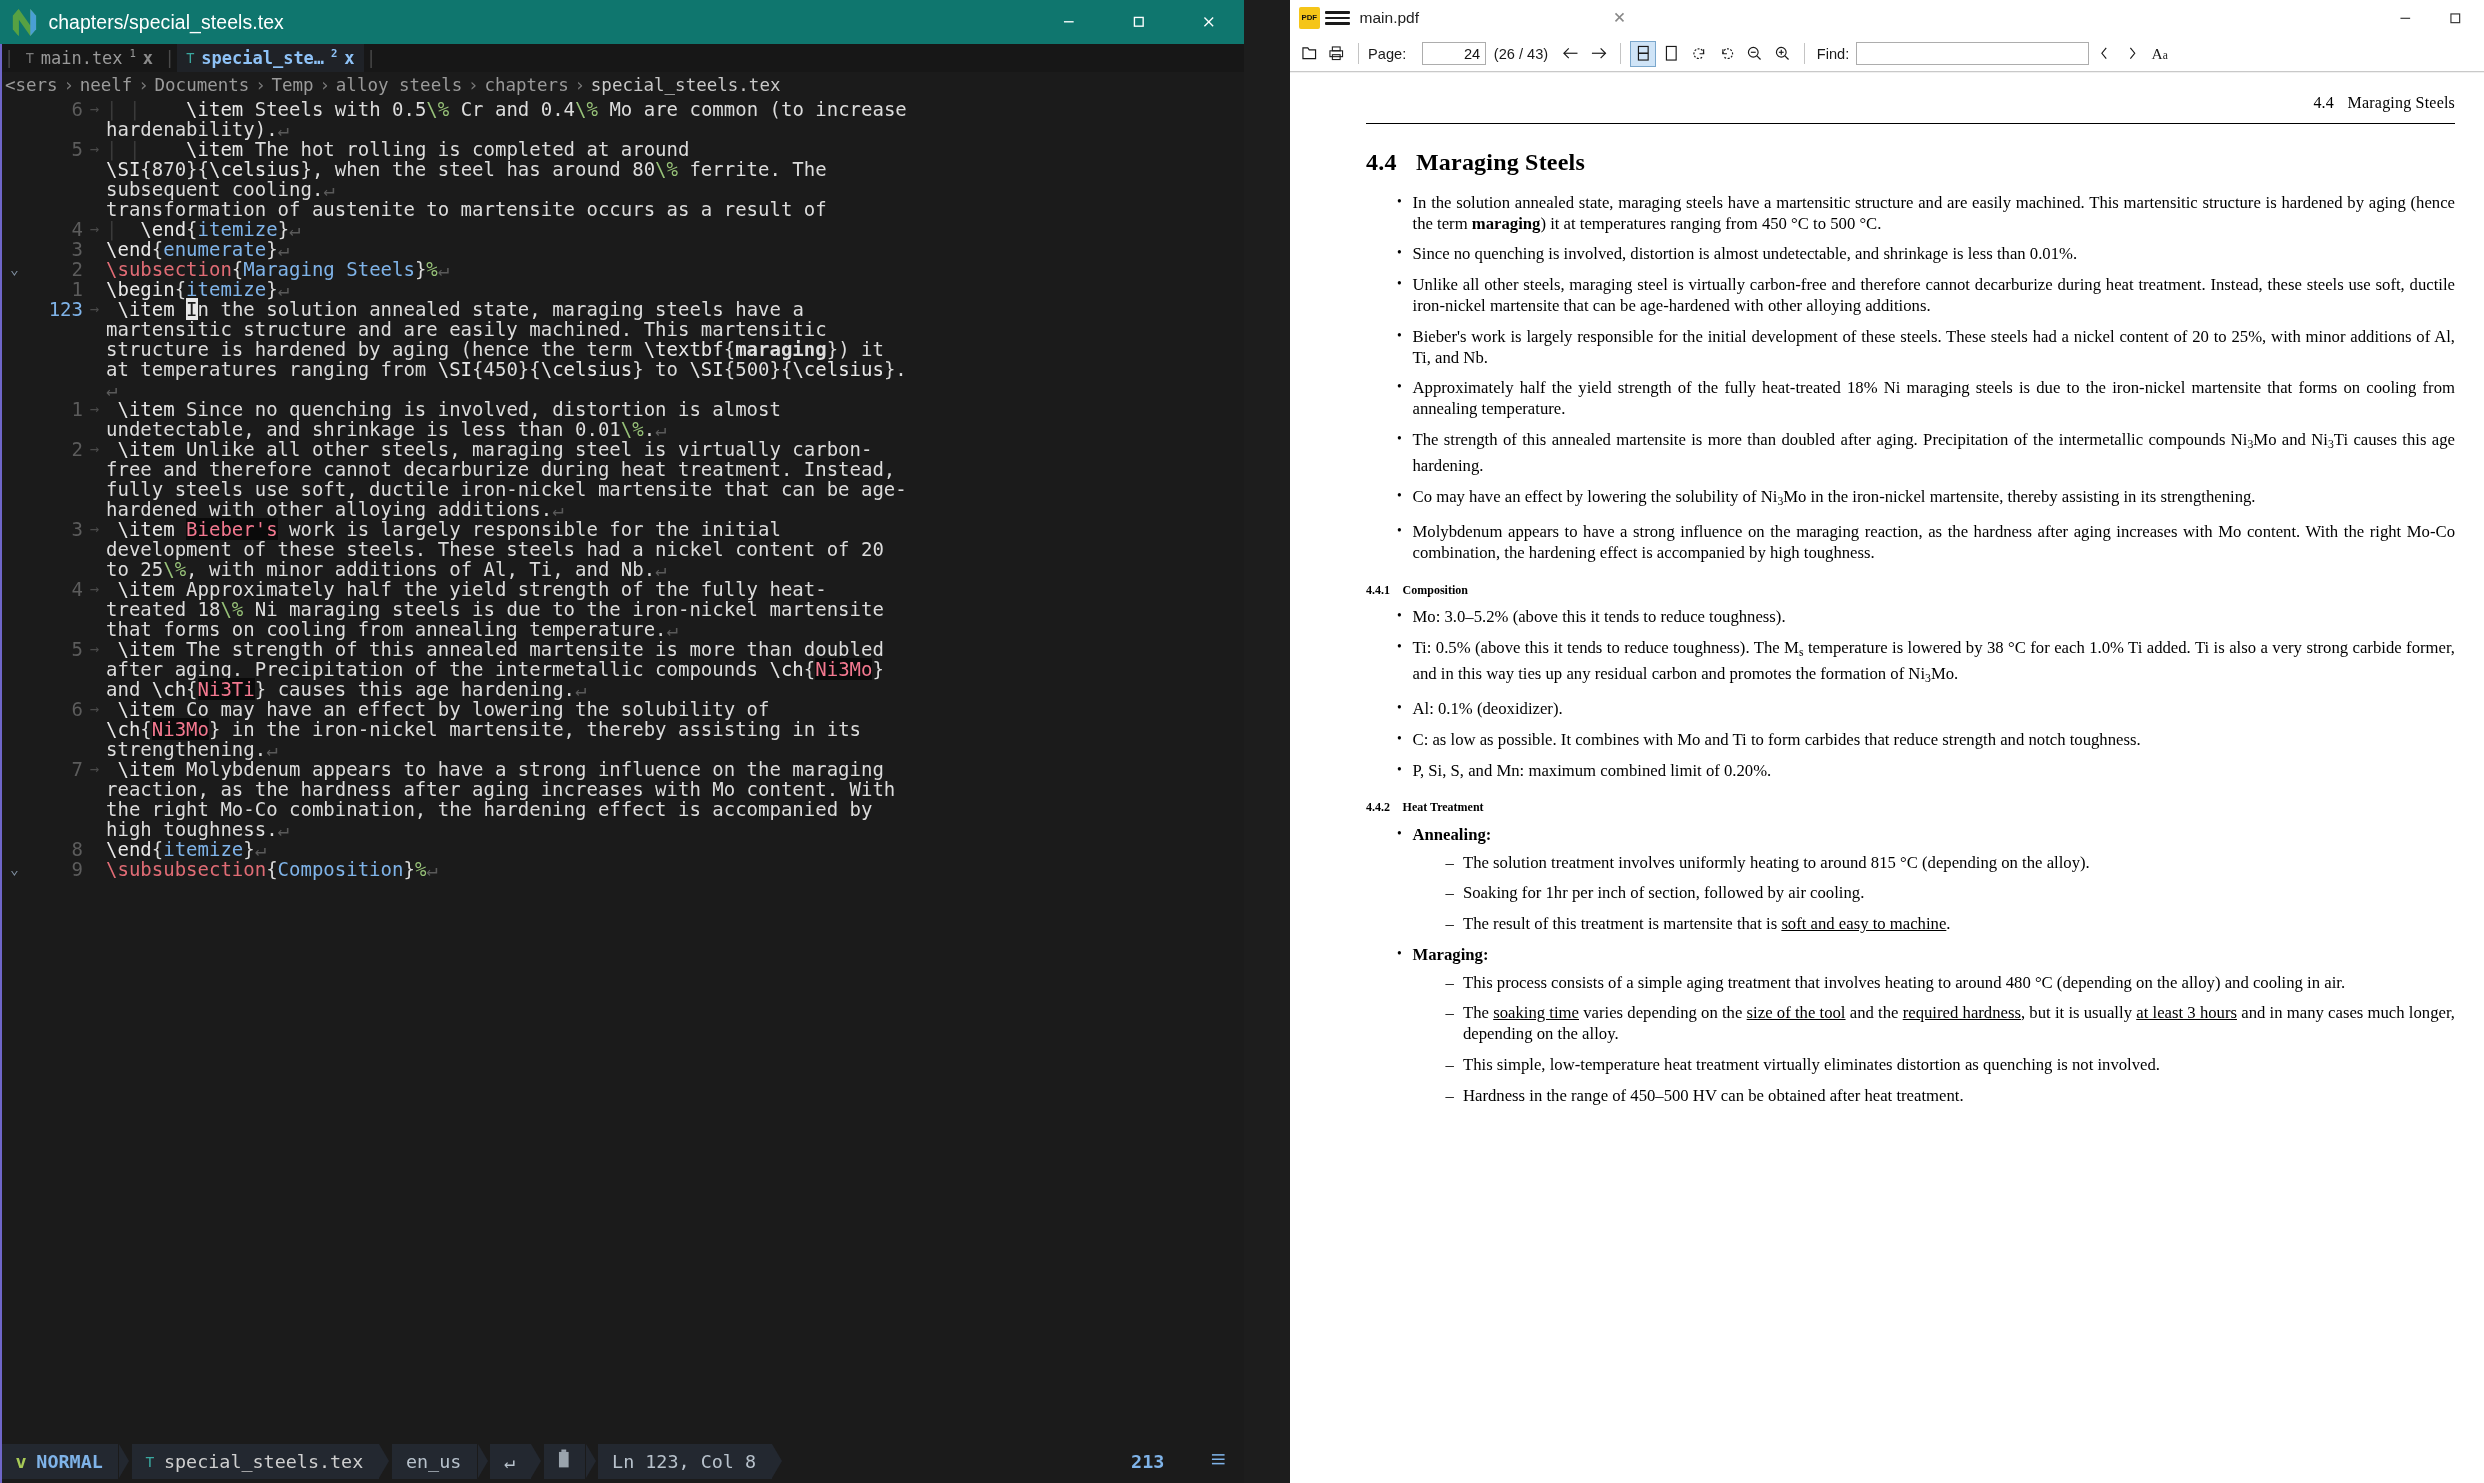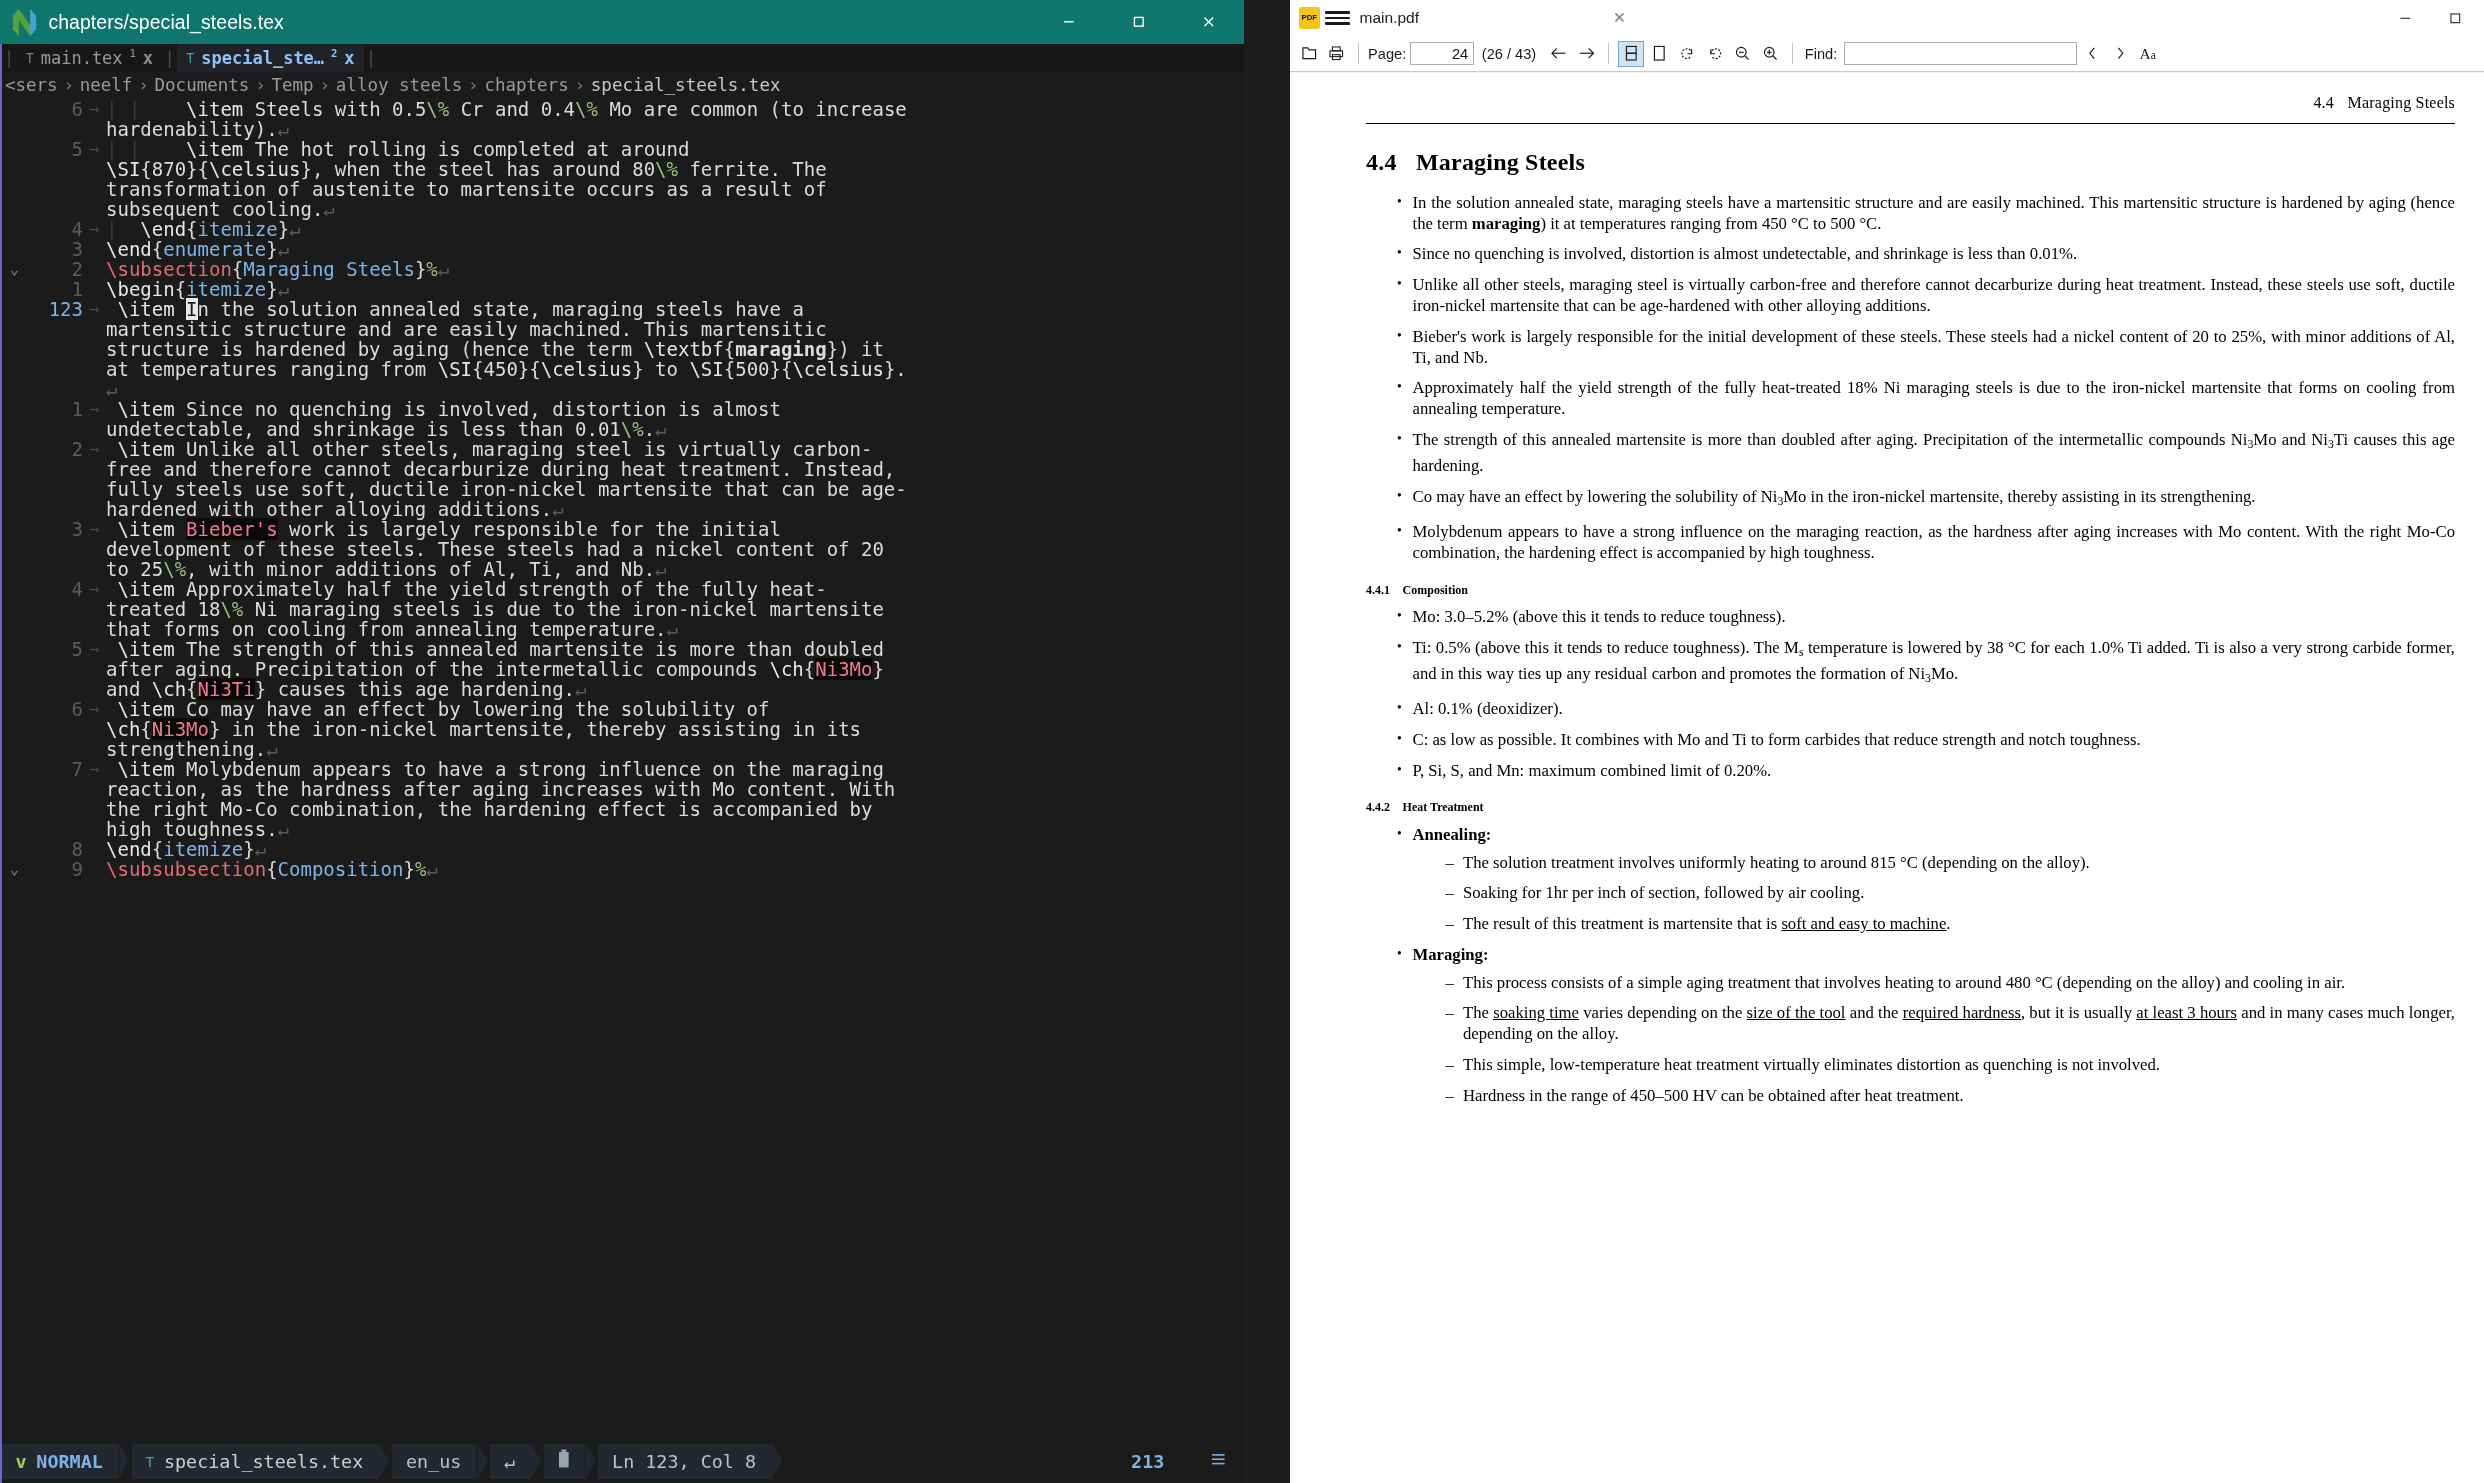--- a/index.html
+++ b/index.html
@@ -170,21 +170,21 @@
 
   #pdf-toolbar {
     height: 36px; background:#ffffff; display:flex; align-items:center;
     border-bottom: 1px solid #c9c9c9;
     font-family:"Liberation Sans", sans-serif; font-size:14.6px; color:#1a1a1a;
     padding-left: 5.8px; gap: 1.9px;
   }
   .tb-btn { width:26px; height:26px; display:flex; align-items:center; justify-content:center; color:#1a1a1a;}
   .tb-btn.sel { background:#cfe4f7; border:1px solid #7aa7cc; }
   .tb-sep { width:1px; height:21.3px; background:#c4c4c4; margin:0 6.8px; }
-  #page-label { margin-right:2px; }
+  #page-label { margin-right:14px; }
   #page-input {
     width: 64px; height: 23px; border:1px solid #adadad; background:#fff;
     text-align:right; padding-right:4.9px; font-size:14.6px; color:#111;
     font-family:"Liberation Sans", sans-serif;
   }
   #page-total { margin: 0 7.8px 0 5.8px; color:#1a1a1a; font-size:14.6px;}
   #find-label { margin: 0 4.9px 0 2.9px; }
   #find-input {
     width: 233px; height: 23px; border:1px solid #adadad; background:#fff;
     font-size:14.6px; padding-left:3.9px;
@@ -307,22 +307,22 @@
         <span>chapters</span>
         <span class="crumb-sep">›</span>
         <span class="crumb-last">special_steels.tex</span>
       </div>
 
     <div id="nvim-body">
         <div class="eline"><span class="fold"></span><span class="lnum">6</span><span class="ind">→</span><span class="guides">| |</span><span class="code">    <span class="s-cmd">\item</span> Steels with 0.5<span class="s-pct">\%</span> Cr and 0.4<span class="s-pct">\%</span> Mo are common (to increase</span></div>
         <div class="eline"><span class="fold"></span><span class="lnum"></span><span class="ind"></span><span class="guides"></span><span class="code">hardenability).<span class="s-eol">↵</span></span></div>
         <div class="eline"><span class="fold"></span><span class="lnum">5</span><span class="ind">→</span><span class="guides">| |</span><span class="code">    <span class="s-cmd">\item</span> The hot rolling is completed at around</span></div>
         <div class="eline"><span class="fold"></span><span class="lnum"></span><span class="ind"></span><span class="guides"></span><span class="code"><span class="s-cmd">\SI</span>{870}{<span class="s-cmd">\celsius</span>}, when the steel has around 80<span class="s-pct">\%</span> ferrite. The</span></div>
+        <div class="eline"><span class="fold"></span><span class="lnum"></span><span class="ind"></span><span class="guides"></span><span class="code">subsequent cooling.<span class="s-eol">↵</span></span></div>
         <div class="eline"><span class="fold"></span><span class="lnum"></span><span class="ind"></span><span class="guides"></span><span class="code">transformation of austenite to martensite occurs as a result of</span></div>
-        <div class="eline"><span class="fold"></span><span class="lnum"></span><span class="ind"></span><span class="guides"></span><span class="code">subsequent cooling.<span class="s-eol">↵</span></span></div>
         <div class="eline"><span class="fold"></span><span class="lnum">4</span><span class="ind">→</span><span class="guides">|</span><span class="code">  <span class="s-cmd">\end</span>{<span class="s-arg">itemize</span>}<span class="s-eol">↵</span></span></div>
         <div class="eline"><span class="fold"></span><span class="lnum">3</span><span class="ind"></span><span class="guides"></span><span class="code"><span class="s-cmd">\end</span>{<span class="s-arg">enumerate</span>}<span class="s-eol">↵</span></span></div>
         <div class="eline"><span class="fold">⌄</span><span class="lnum">2</span><span class="ind"></span><span class="guides"></span><span class="code"><span class="s-kw">\subsection</span>{<span class="s-arg">Maraging Steels</span>}<span class="s-pct">%</span><span class="s-eol">↵</span></span></div>
         <div class="eline"><span class="fold"></span><span class="lnum">1</span><span class="ind"></span><span class="guides"></span><span class="code"><span class="s-cmd">\begin</span>{<span class="s-arg">itemize</span>}<span class="s-eol">↵</span></span></div>
         <div class="eline"><span class="fold"></span><span class="lnum cur">123</span><span class="ind">→</span><span class="guides"></span><span class="code"> <span class="s-cmd">\item</span> <span class="cursorblk">I</span>n the solution annealed state, maraging steels have a</span></div>
         <div class="eline"><span class="fold"></span><span class="lnum"></span><span class="ind"></span><span class="guides"></span><span class="code">martensitic structure and are easily machined. This martensitic</span></div>
         <div class="eline"><span class="fold"></span><span class="lnum"></span><span class="ind"></span><span class="guides"></span><span class="code">structure is hardened by aging (hence the term <span class="s-cmd">\textbf</span>{<span class="s-bold">maraging</span>}) it</span></div>
         <div class="eline"><span class="fold"></span><span class="lnum"></span><span class="ind"></span><span class="guides"></span><span class="code">at temperatures ranging from <span class="s-cmd">\SI</span>{450}{<span class="s-cmd">\celsius</span>} to <span class="s-cmd">\SI</span>{500}{<span class="s-cmd">\celsius</span>}.</span></div>
         <div class="eline"><span class="fold"></span><span class="lnum"></span><span class="ind"></span><span class="guides"></span><span class="code"><span class="s-eol">↵</span></span></div>
         <div class="eline"><span class="fold"></span><span class="lnum">1</span><span class="ind">→</span><span class="guides"></span><span class="code"> <span class="s-cmd">\item</span> Since no quenching is involved, distortion is almost</span></div>

